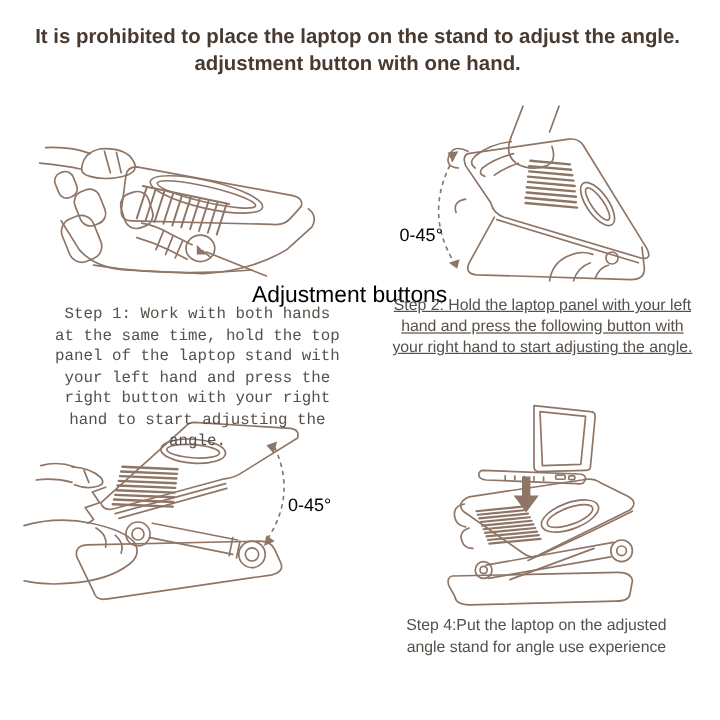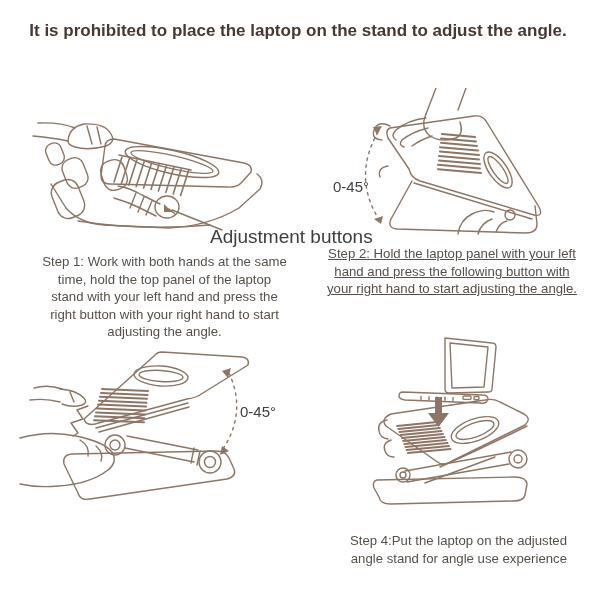--- a/index.html
+++ b/index.html
@@ -8,44 +8,45 @@
     font-family:"Liberation Sans", sans-serif;
   }
   .heading{
     position:absolute;top:20px;left:0;width:596px;text-align:center;
     color:#483a30;font-weight:bold;font-size:17px;line-height:22px;
   }
   .cap{
     position:absolute;margin:0;color:#57504a;font-size:13.2px;line-height:17.6px;
     text-align:center;
   }
-  #cap1{left:42px;top:253px;width:245px;}
+  #cap1{left:42px;top:253px;width:245px;font-family:Liberation Mono, monospace;}
   #cap2{left:324px;top:245px;width:256px;text-decoration:underline;}
   #cap3{left:38px;top:514px;width:256px;}
-  #cap4{left:327px;top:532px;width:240px;text-align:right;}
+  #cap4{left:327px;top:512px;width:240px;text-align:center;}
   .fig{position:absolute;}
   #fig1{left:18px;top:96px;width:290px;height:150px;}
   #fig2{left:308px;top:88px;width:285px;height:155px;}
   #fig3{left:18px;top:342px;width:290px;height:170px;}
   #fig4{left:325px;top:330px;width:265px;height:190px;}
   .fig svg{display:block;width:100%;height:100%;}
-  .ann{position:absolute;color:#404040;white-space:nowrap;}
+  .ann{position:absolute;color:#000000;white-space:nowrap;margin-top:10px;}
   #ann-adj{left:210px;top:226px;font-size:19px;}
   #ann-a2{left:333px;top:178px;font-size:15px;}
   #ann-a3{left:240px;top:403px;font-size:15px;}
   .lineart{stroke:#8e7565;fill:none;stroke-width:1.4;stroke-linecap:round;stroke-linejoin:round;}
   .fill{fill:#8e7565;stroke:none;}
 </style>
 </head>
 <body>
 
 <div class="canvas">
 
   <div class="heading">
     <div>It is prohibited to place the laptop on the stand to adjust the angle.</div>
+    <div>adjustment button with one hand.</div>
   </div>
 
   <div class="fig" id="fig1">
     <svg viewBox="0 0 290 150">
       <g class="lineart">
         <g>
           <path d="M239,78 Q247,84 242,93 L221,112 Q191,130 151,132 L86,129 Q61,127 48,112 L33,88"></path>
           <path d="M60,125 Q122,135 192,129"></path>
         </g>
         <g>

